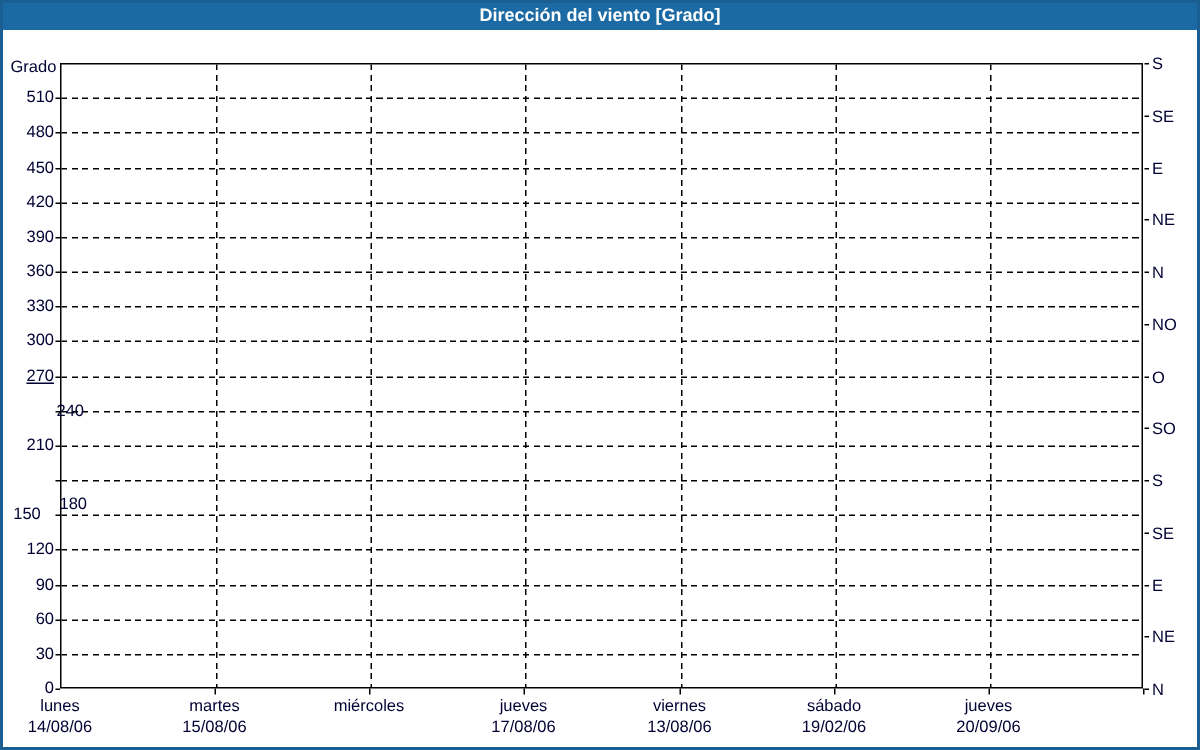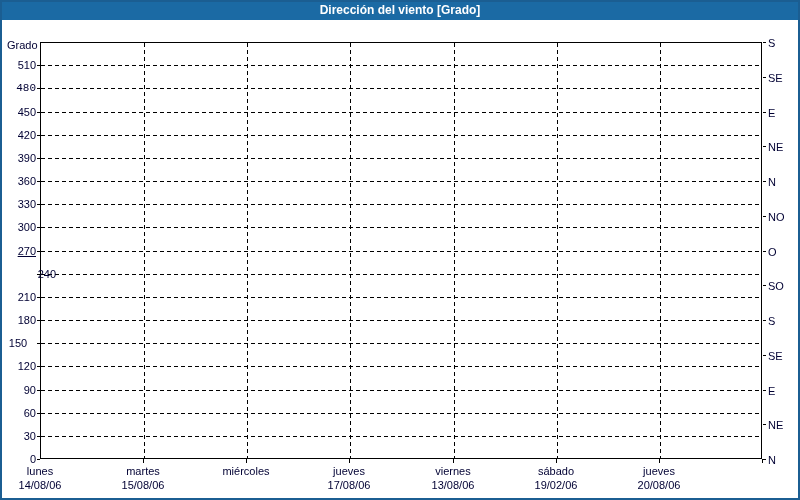--- a/index.html
+++ b/index.html
@@ -138,41 +138,41 @@
       <div class="ylab" style="top: 430px;">30</div>
       <div class="ytick" style="left: 37px; top: 436px;"></div>
       <div class="ylab" style="top: 407px;">60</div>
       <div class="ytick" style="left: 37px; top: 413px;"></div>
       <div class="ylab" style="top: 384px;">90</div>
       <div class="ytick" style="left: 37px; top: 390px;"></div>
       <div class="ylab" style="top: 360px;">120</div>
       <div class="ytick" style="left: 37px; top: 366px;"></div>
       <div class="ylab" style="top: 337px; text-align: center;">150</div>
       <div class="ytick" style="left: 37px; top: 343px;"></div>
-      <div class="ylab" style="top: 314px;">180</div>
+      <div class="ylab" style="top: 330px; margin-left: 22px;">180</div>
       <div class="ytick" style="left: 37px; top: 320px;"></div>
       <div class="ylab" style="top: 291px;">210</div>
       <div class="ytick" style="left: 37px; top: 297px;"></div>
       <div class="ylab" style="top: 268px; margin-left: 20px;">240</div>
       <div class="ytick" style="left: 37px; top: 274px;"></div>
       <div class="ylab" style="top: 245px; text-decoration: underline;">270</div>
       <div class="ytick" style="left: 37px; top: 251px;"></div>
       <div class="ylab" style="top: 221px;">300</div>
       <div class="ytick" style="left: 37px; top: 227px;"></div>
       <div class="ylab" style="top: 198px;">330</div>
       <div class="ytick" style="left: 37px; top: 204px;"></div>
       <div class="ylab" style="top: 175px;">360</div>
       <div class="ytick" style="left: 37px; top: 181px;"></div>
       <div class="ylab" style="top: 152px;">390</div>
       <div class="ytick" style="left: 37px; top: 158px;"></div>
       <div class="ylab" style="top: 129px;">420</div>
       <div class="ytick" style="left: 37px; top: 135px;"></div>
       <div class="ylab" style="top: 106px;">450</div>
       <div class="ytick" style="left: 37px; top: 112px;"></div>
-      <div class="ylab" style="top: 82px; font-family: Liberation Mono, monospace;">480</div>
+      <div class="ylab" style="top: 82px;">480</div>
       <div class="ytick" style="left: 37px; top: 88px;"></div>
       <div class="ylab" style="top: 59px;">510</div>
       <div class="ytick" style="left: 37px; top: 65px;"></div>
     </div>
   <div id="right-axis">
       <div class="rlab" style="top: 37px;">S</div>
       <div class="ytick" style="left: 763px; top: 42px;"></div>
       <div class="rlab" style="top: 72px;">SE</div>
       <div class="ytick" style="left: 763px; top: 77px;"></div>
       <div class="rlab" style="top: 107px;">E</div>
@@ -205,21 +205,21 @@
       <div class="day-date" style="left: 88px;">15/08/06</div>
       <div class="day-name" style="left: 191px;">miércoles</div>
       <div class="day-date" style="left: 191px; margin-top: 32px;">16/08/06</div>
       <div class="day-name" style="left: 294px;">jueves</div>
       <div class="day-date" style="left: 294px;">17/08/06</div>
       <div class="day-name" style="left: 398px;">viernes</div>
       <div class="day-date" style="left: 398px;">13/08/06</div>
       <div class="day-name" style="left: 501px;">sábado</div>
       <div class="day-date" style="left: 501px;">19/02/06</div>
       <div class="day-name" style="left: 604px;">jueves</div>
-      <div class="day-date" style="left: 604px;">20/08/06</div>
+      <div class="day-date" style="left: 604px;">20/09/06</div>
       <div class="xtick" style="left: 143px;"></div>
       <div class="xtick" style="left: 246px;"></div>
       <div class="xtick" style="left: 349px;"></div>
       <div class="xtick" style="left: 453px;"></div>
       <div class="xtick" style="left: 556px;"></div>
       <div class="xtick" style="left: 659px;"></div>
       <div class="xtick" style="left: 762px;"></div>
     </div>
 
   <div id="window-border"></div>

